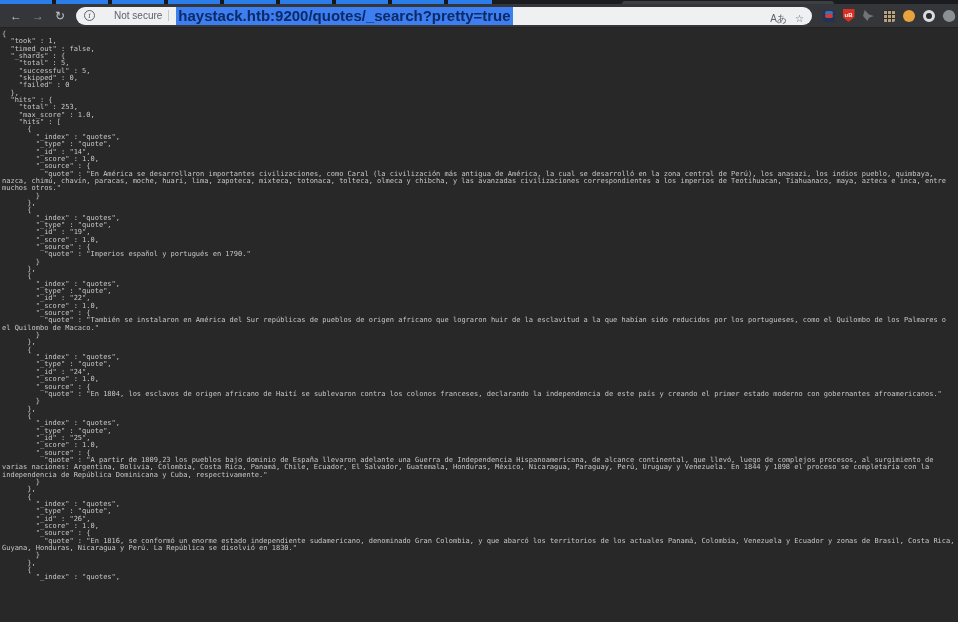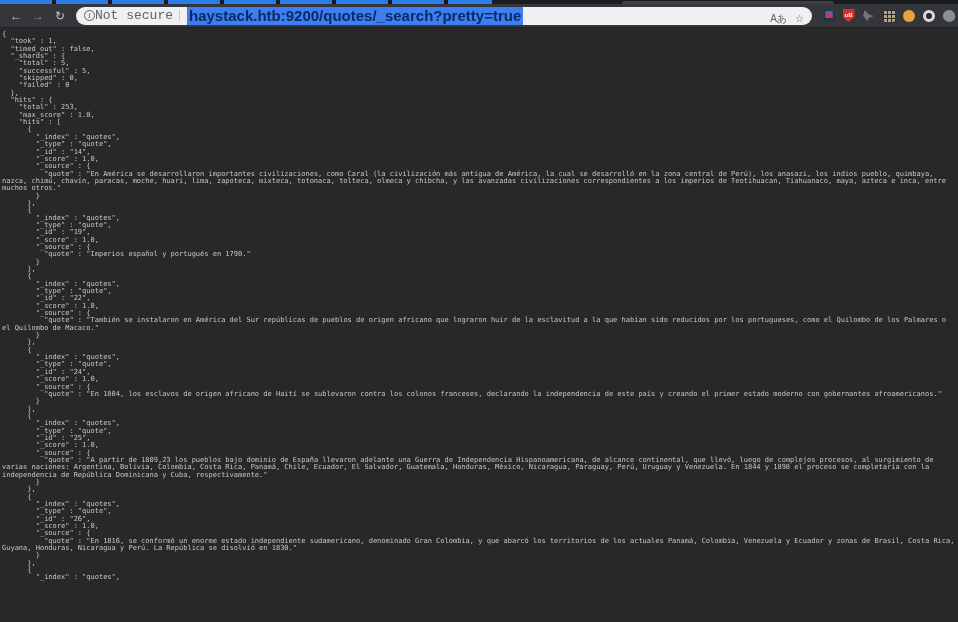--- a/index.html
+++ b/index.html
@@ -24,21 +24,21 @@
   .toolbar{height:24px;background:var(--toolbar-bg);display:flex;align-items:center;
     padding:0 6px;gap:2px;border-bottom:1px solid #222;}
   .navbtn{width:20px;height:20px;border-radius:50%;display:flex;align-items:center;
     justify-content:center;color:#c4c7cb;font-size:12px;line-height:1;flex:0 0 auto;cursor:pointer;}
   .navbtn.dim{color:#8a8d91;}
   .omnibox{flex:0 0 auto;width:736px;height:18px;background:#eef0f2;border-radius:9px;
     display:flex;align-items:center;padding:0 8px;margin-left:4px;overflow:hidden;}
   .omni-info{width:11px;height:11px;border:1px solid #5f6368;border-radius:50%;
     color:#5f6368;font-size:8px;display:flex;align-items:center;justify-content:center;
     flex:0 0 auto;font-family:"DejaVu Serif",serif;font-style:italic;}
-  .omni-label{color:#5f6368;font-size:13px;margin:0 6px 0 0;white-space:nowrap;font-family:Liberation Mono, monospace;}
+  .omni-label{color:#5f6368;font-size:10px;margin:0 6px 0 19px;white-space:nowrap;}
   .omni-divider{width:1px;height:11px;background:#c6c8ca;margin-right:7px;}
   .omni-url{font-size:15px;color:#0c2a66;background:var(--selection-blue);
     padding:17px 2px;white-space:nowrap;font-weight:bold;}
   .omni-spacer{flex:1;}
   .omni-icon{color:#5f6368;font-size:10px;margin-left:8px;flex:0 0 auto;cursor:pointer;margin-top:6px;}
   .ext-area{display:flex;align-items:center;gap:7px;margin-left:8px;}
   .ext{width:13px;height:13px;display:flex;align-items:center;justify-content:center;cursor:pointer;}
   
   .sq-blue{width:12px;height:12px;border-radius:3px;background:#1d3557;position:relative;}
   .sq-blue:after{content:"";position:absolute;left:2px;top:4px;width:8px;height:4px;

